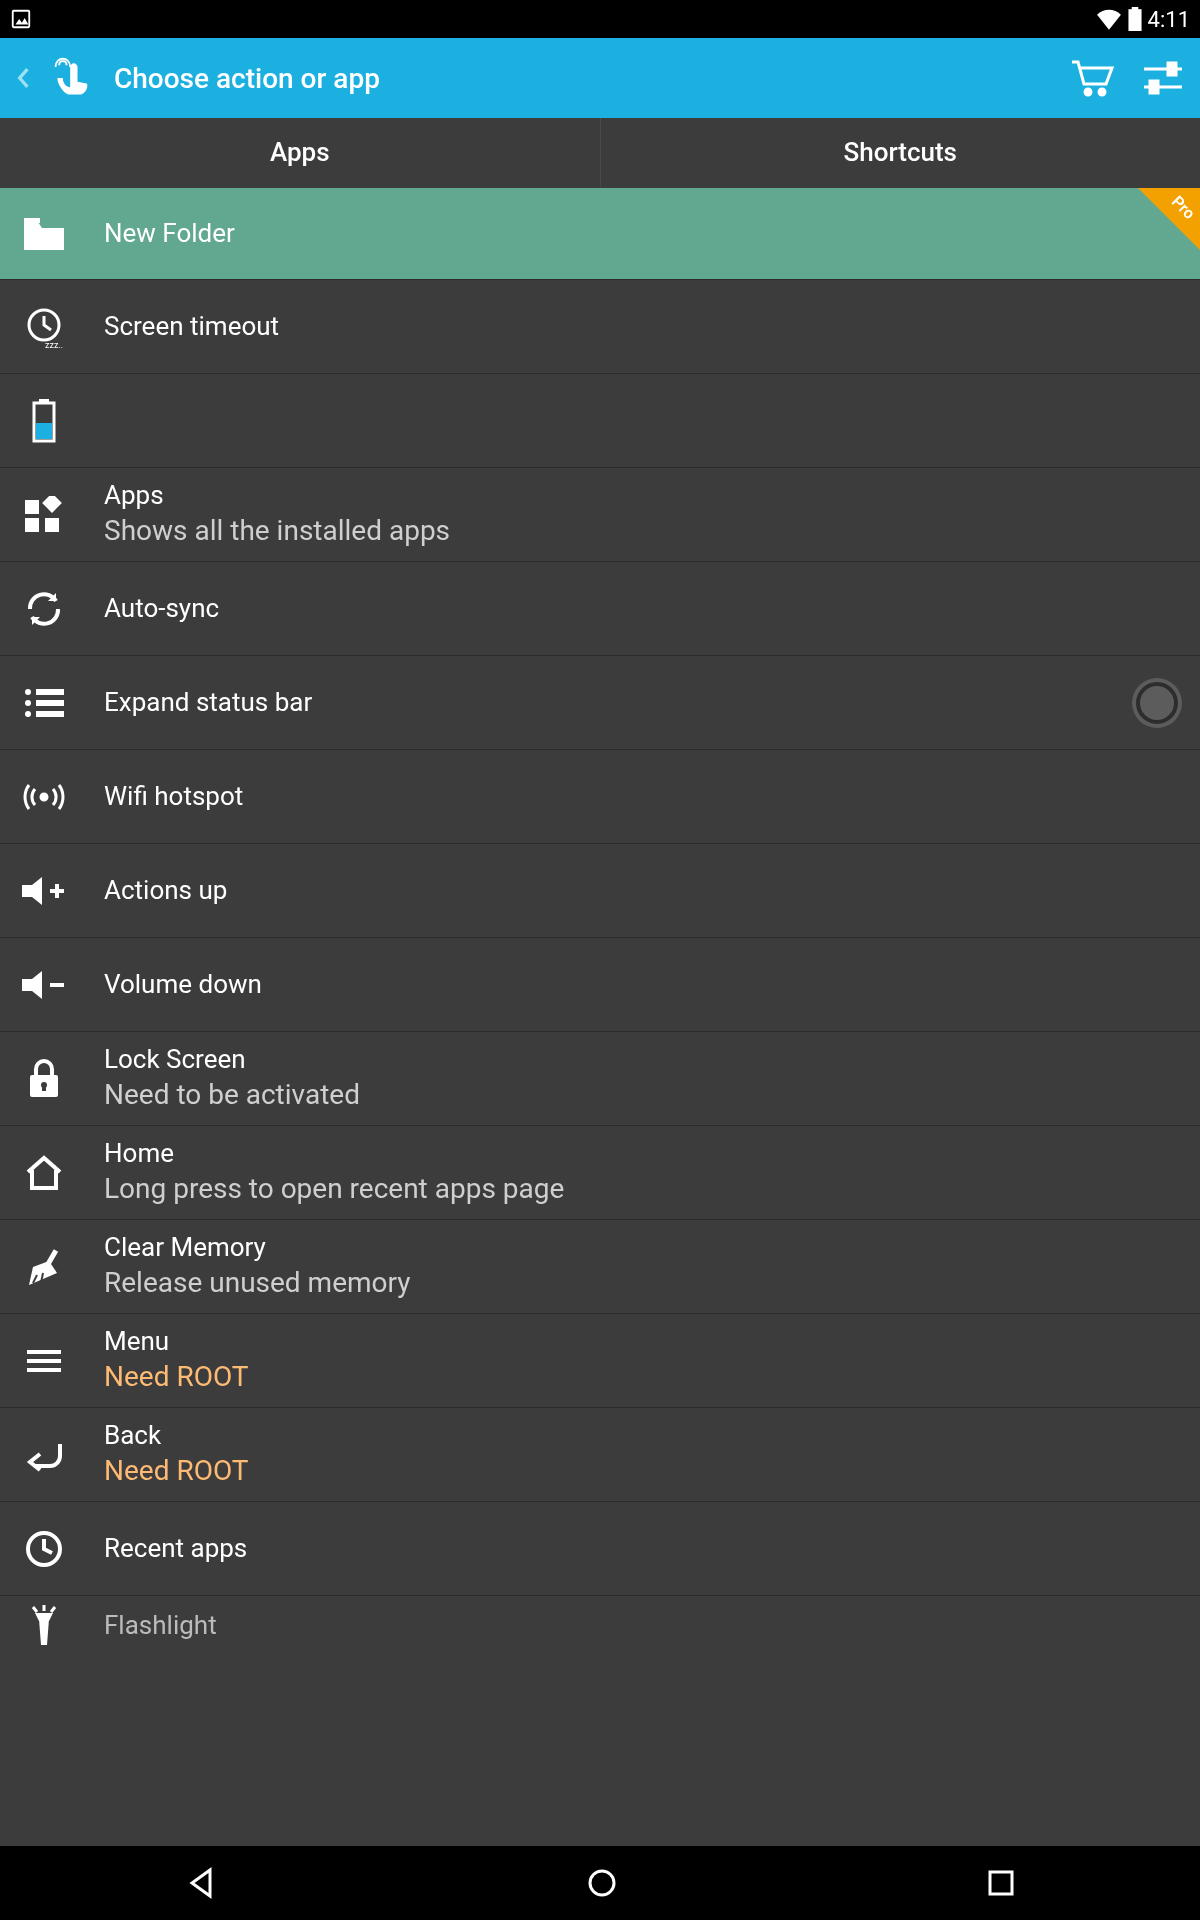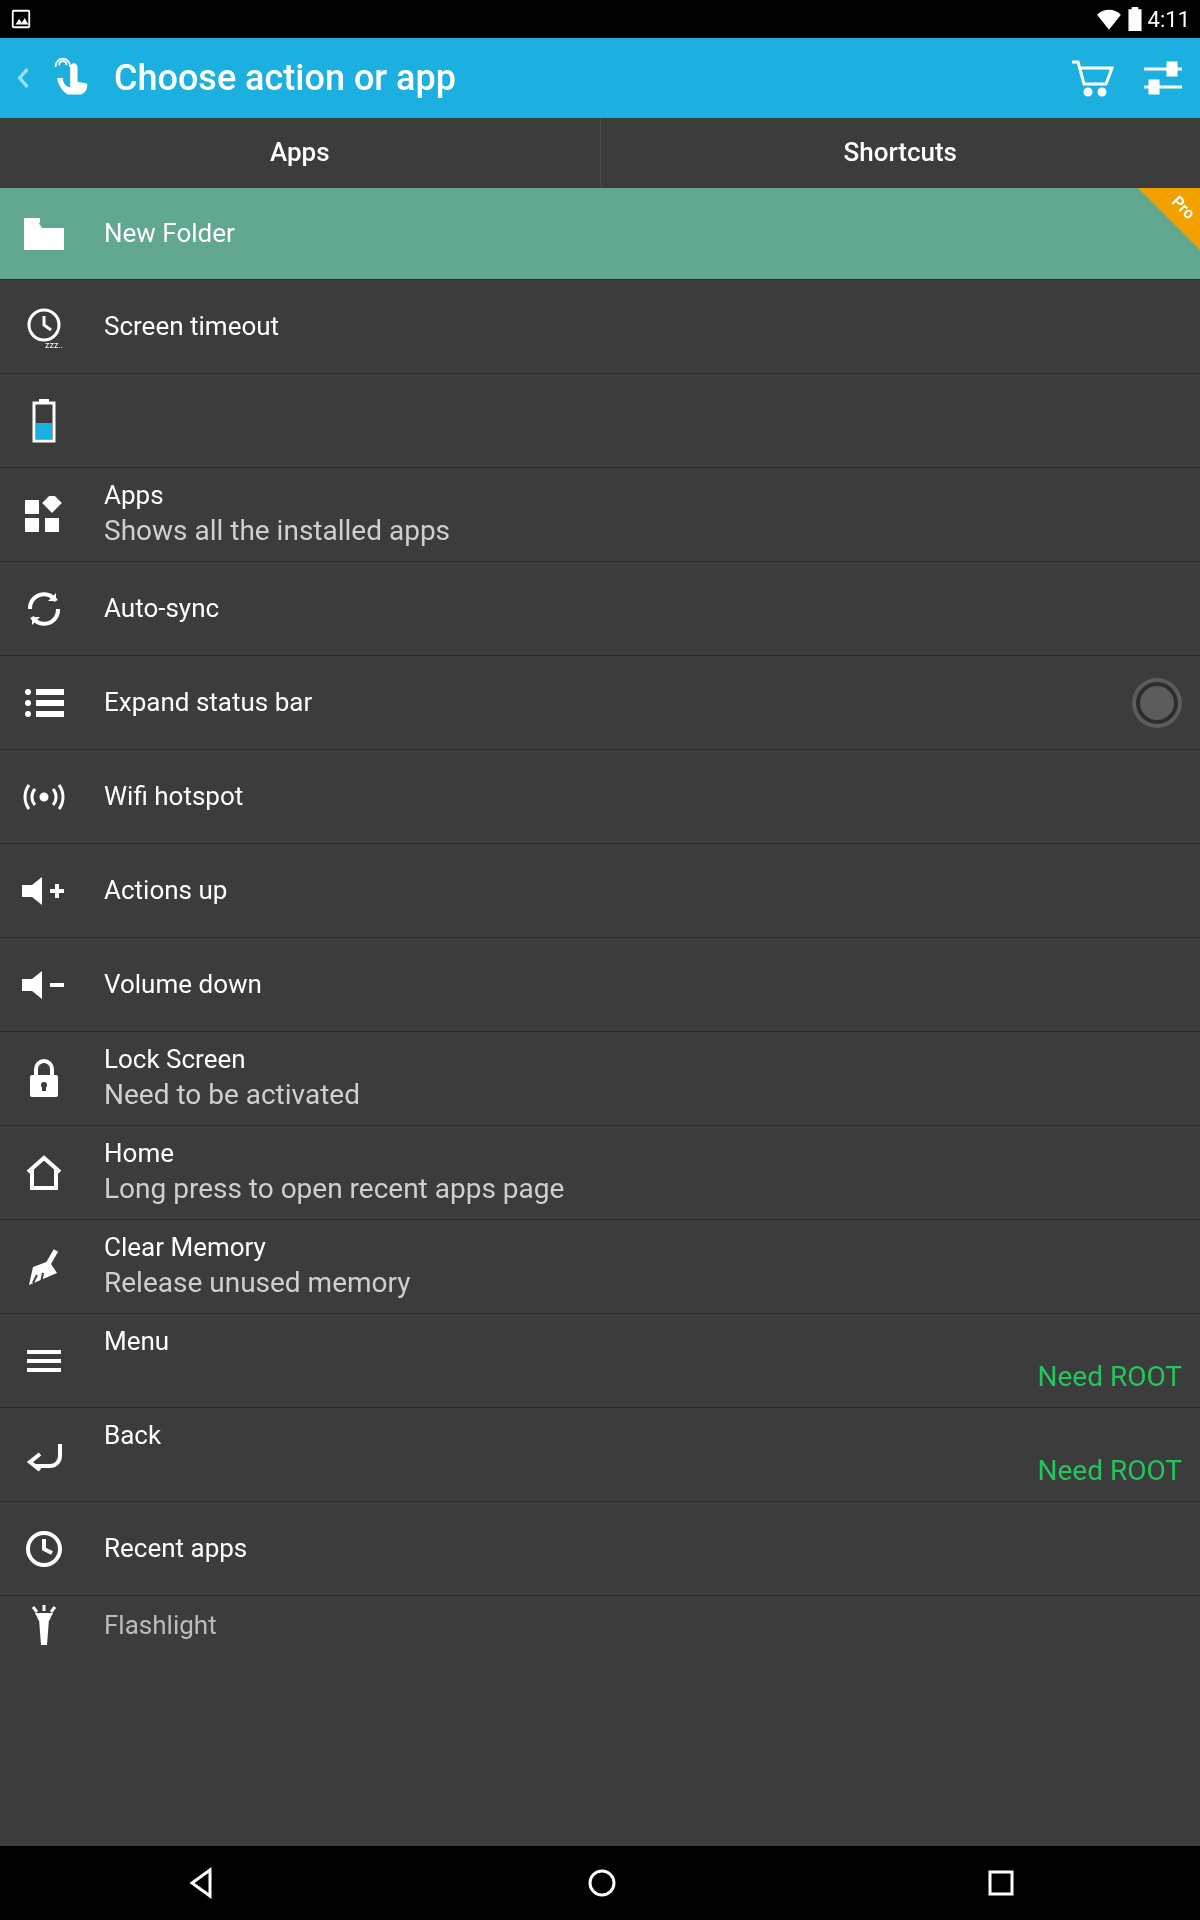--- a/index.html
+++ b/index.html
@@ -2,34 +2,34 @@
 <html><head>
 <meta charset="utf-8">
 <style>
 * { margin: 0; padding: 0; box-sizing: border-box; }
 html, body { width: 1200px; height: 1920px; overflow: hidden; font-family: Roboto, Arial, sans-serif; background: #000; color: #fff; }
 .screen { width: 1200px; height: 1920px; display: flex; flex-direction: column; background: #000; }
 .status-bar { height: 38px; background: #000; display: flex; align-items: center; justify-content: space-between; padding: 0 10px; font-size: 22px; color: #fff; }
 .status-left { display: flex; align-items: center; gap: 8px; }
 .status-right { display: flex; align-items: center; gap: 6px; }
 .app-header { height: 80px; background: #1cb0e0; display: flex; align-items: center; padding: 0 16px; }
-.app-header-title { flex: 1; font-size: 36px; font-weight: 500; color: #fff; display: flex; align-items: center; gap: 20px; }
+.app-header-title { flex: 1; font-size: 28px; font-weight: 500; color: #fff; display: flex; align-items: center; gap: 20px; }
 .app-header-icons { display: flex; align-items: center; gap: 28px; }
 .tabs { height: 70px; background: #3c3c3c; display: flex; position: relative; }
 .tab { flex: 1; display: flex; align-items: center; justify-content: center; font-size: 26px; font-weight: 500; color: #fff; border-right: 1px solid #4a4a4a; border-bottom: 3px solid transparent; }
 .tab:last-child { border-right: none; }
 .tab.active { border-bottom: 6px solid #1cb0e0; }
 .list { flex: 1; background: #3c3c3c; overflow: hidden; }
 .item { display: flex; align-items: center; padding: 0 18px; border-bottom: 1px solid #2b2b2b; min-height: 94px; position: relative; }
 .item.new-folder { background: #62a890; min-height: 92px; }
 .item-icon { width: 52px; display: flex; align-items: center; justify-content: center; margin-right: 34px; }
 .item-text { flex: 1; display: flex; flex-direction: column; justify-content: center; }
 .item-title { font-size: 26px; color: #fff; line-height: 1.3; }
 .item-sub { font-size: 28px; color: #cfcfcf; line-height: 1.3; margin-top: 0; }
-.item-sub.root { color: #22c55e; text-align: right; }
+.item-sub.root { color: #fdba74; }
 .pro-badge { position: absolute; top: 0; right: 0; width: 0; height: 0; border-style: solid; border-width: 0 62px 62px 0; border-color: transparent #f2a100 transparent transparent; }
 .pro-badge span { position: absolute; top: 10px; right: -58px; transform: rotate(45deg); font-size: 16px; font-weight: 600; color: #fff; }
 .radio-circle { width: 42px; height: 42px; border-radius: 50%; background: #5c5c5c; border: 4px solid #2d2d2d; box-shadow: 0 0 0 4px #5c5c5c; margin-right: 4px; }
 .nav-bar { height: 74px; background: #000; display: flex; align-items: center; justify-content: space-around; }
 svg { display: block; }
 </style>
 </head>
 <body>
 
 <div class="screen">

